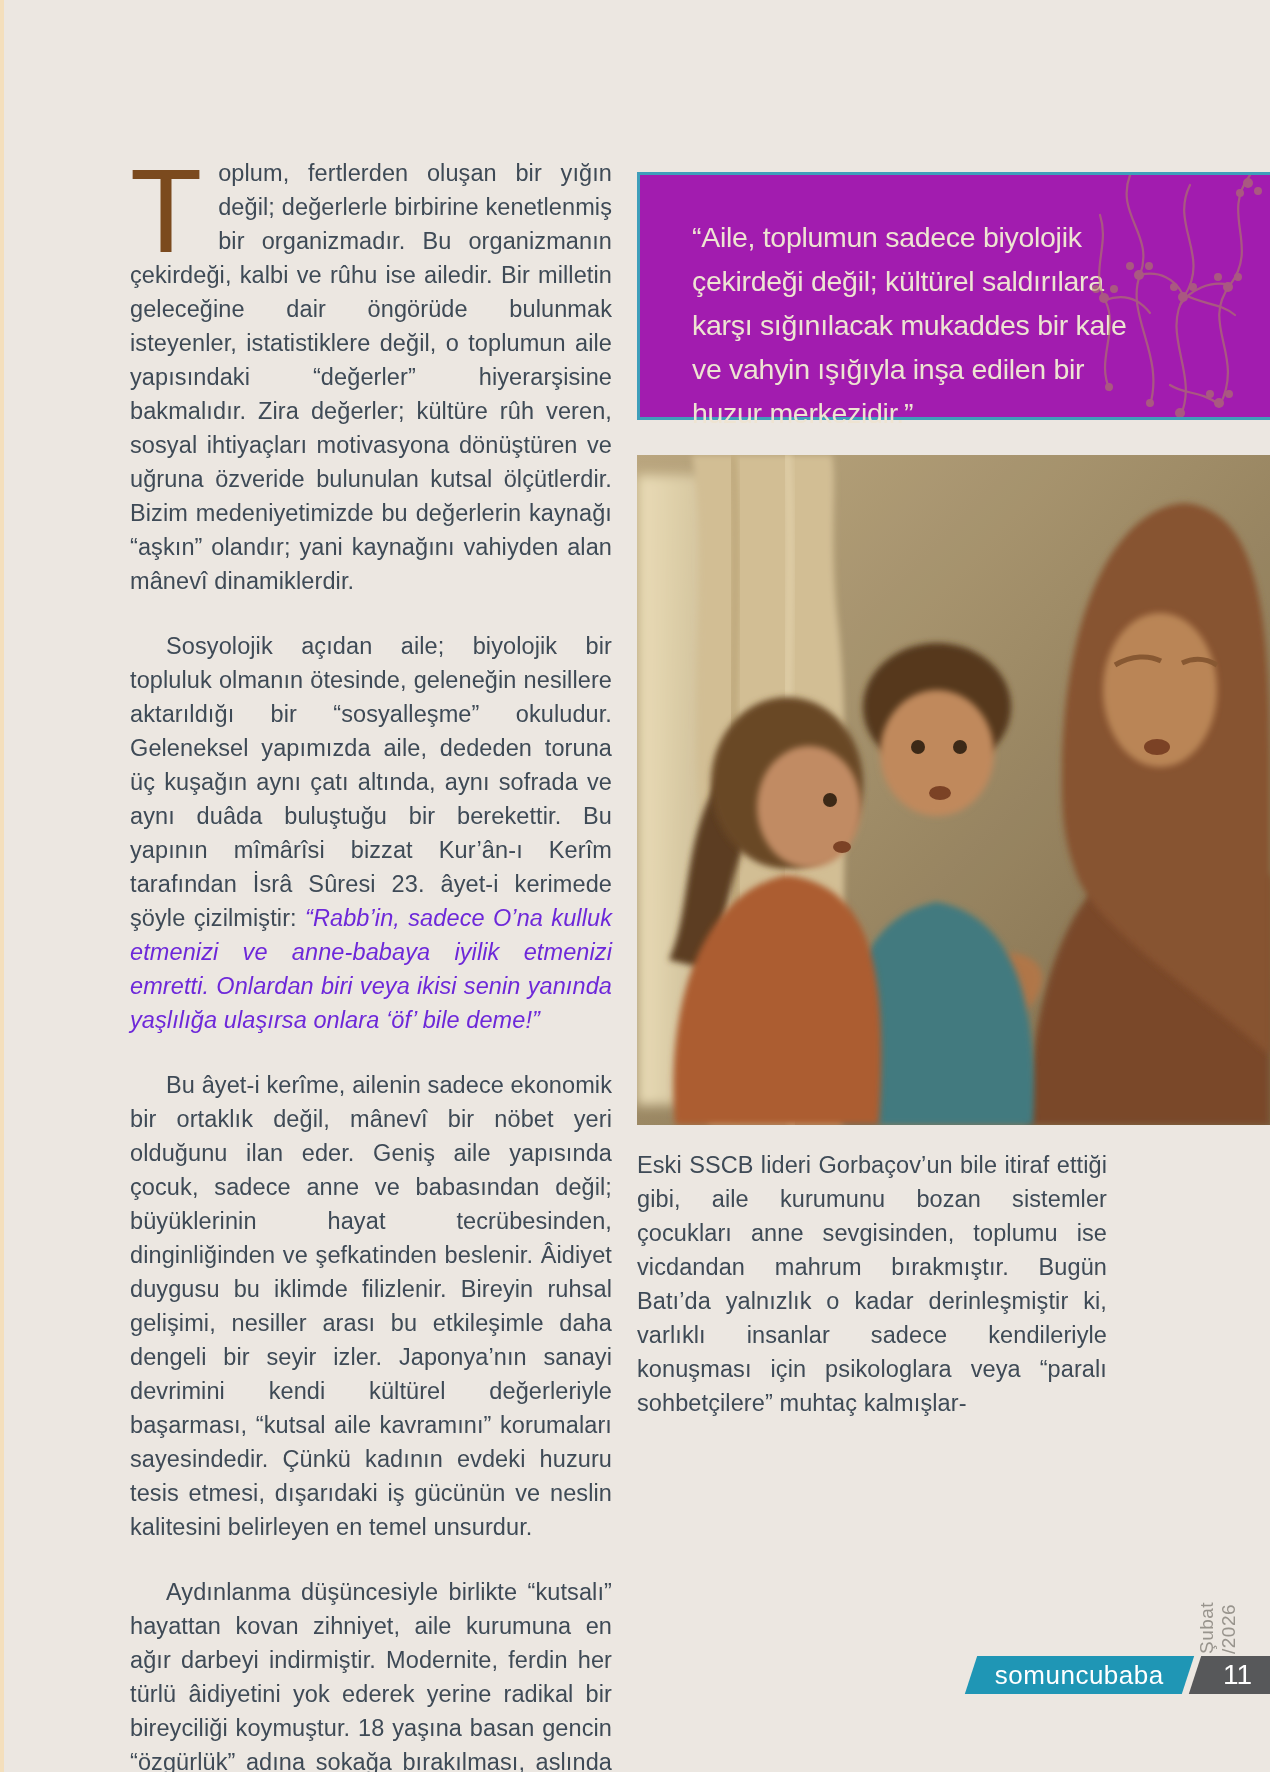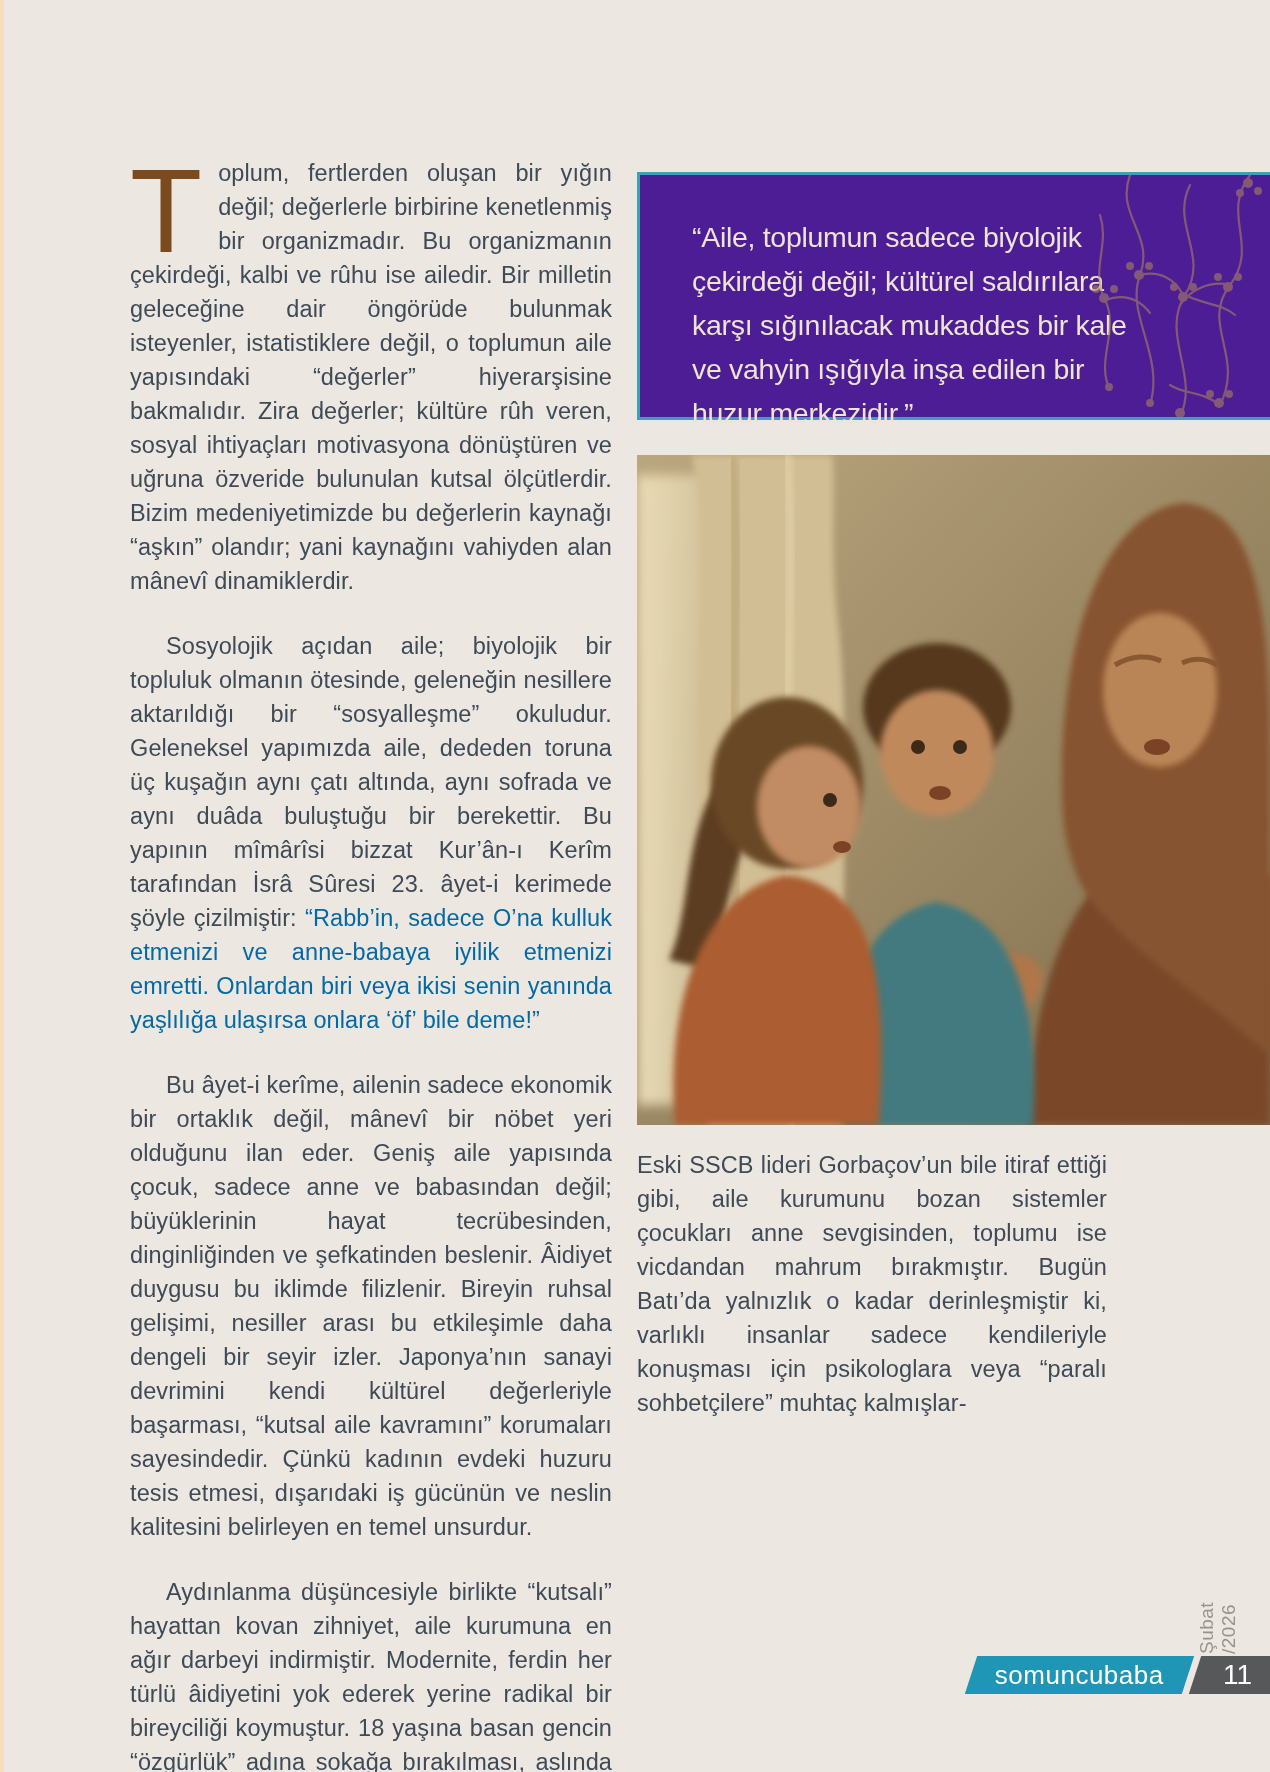--- a/index.html
+++ b/index.html
@@ -13,26 +13,26 @@
   
   .col{color:#3e4a56;font-size:23.5px;line-height:34px;text-align:justify;font-weight:300;letter-spacing:.1px;}
   .left-col{position:absolute;left:130px;top:156px;width:482px;}
   .right-col{position:absolute;left:637px;top:1148px;width:470px;}
   .col p{margin:0;}
   .col p + p{margin-top:31px;text-indent:36px;}
   .dropcap{
     float:left;font-size:118px;line-height:94px;color:#7b4a1e;
     margin:8px 16px 0 0;font-weight:400;
   }
-  .ayet{color:#0369a1;}
+  .ayet{font-style:italic;color:#6d28d9;}
 
   
   .quote-box{
     position:absolute;left:637px;top:172px;width:633px;height:248px;
-    background:#4c1d95;border:3px solid #3f9eba;border-right:none;
+    background:#a21caf;border:3px solid #3f9eba;border-right:none;
     box-sizing:border-box;
   }
   .quote-text{
     position:absolute;left:52px;top:40px;width:445px;
     color:#eee4d2;font-size:28.5px;line-height:44px;font-weight:400;
     letter-spacing:-.3px;text-align:left;
   }
   .ornament{position:absolute;right:0;top:0;height:242px;width:200px;opacity:.55;}
 
   

